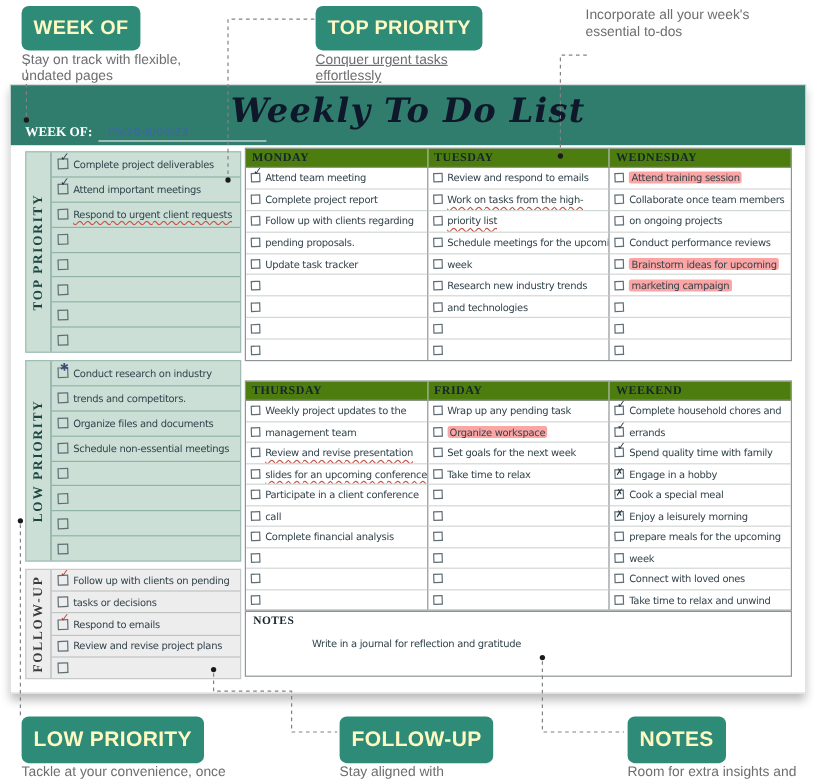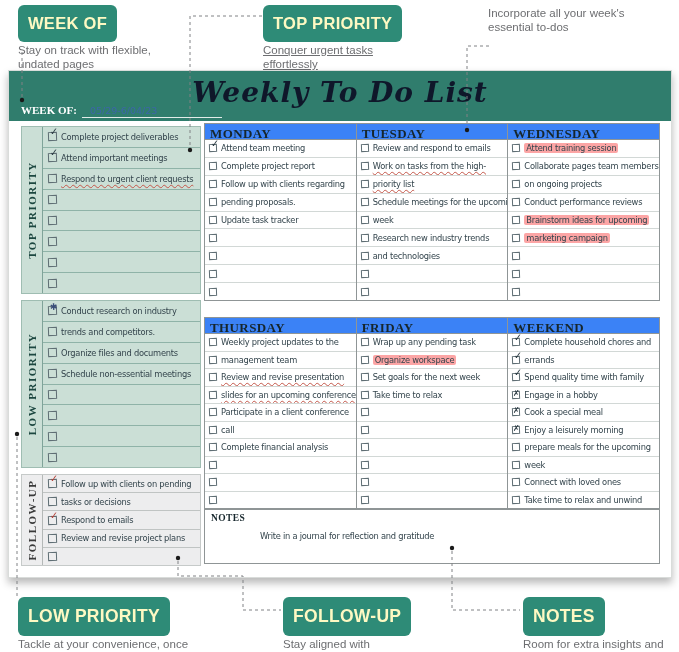--- a/index.html
+++ b/index.html
@@ -48,22 +48,22 @@
         border-bottom:1px solid #8fb3a8;}
   .sec.gray .srow{border-bottom:1px solid #c0c4c3;}
   .srow:last-child{border-bottom:none !important;}
 
   
   .grid{position:absolute;left:195px;top:52px;width:458px;height:441px;}
   .dgroup{position:absolute;left:0;width:456px;border:1px solid #8f9596;display:flex;background:#fff;box-sizing:border-box;}
   .g0{top:0;height:178px;} .g1{top:194px;height:192px;}
   .dcol{flex:1;display:flex;flex-direction:column;min-width:0;}
   .divr{border-right:1px solid #8f9596;}
-  .dhead{height:16px;flex:none;background:#3b82f6;border-bottom:1px solid #8f9596;
-         font-family:"Liberation Serif",serif;font-weight:bold;font-size:13px;color:#16262c;
+  .dhead{height:16px;flex:none;background:#4d7c0f;border-bottom:1px solid #8f9596;
+         font-family:"Liberation Serif",serif;font-weight:bold;font-size:10px;color:#16262c;
          padding:2px 0 12px 5px;letter-spacing:.4px;box-sizing:border-box;}
   .drows{flex:1;display:flex;flex-direction:column;}
   .drow{flex:1;display:flex;align-items:center;padding-left:4px;
         border-bottom:1px solid #d2d8d6;overflow:hidden;}
   .drow:last-child{border-bottom:none;}
   .notes{position:absolute;left:0;top:386px;width:456px;height:55px;border:1px solid #8f9596;
          background:#fff;box-sizing:border-box;}
   .nlabel{position:absolute;left:6px;top:3px;font-family:"Liberation Serif",serif;
           font-weight:bold;font-size:9.5px;color:#16262c;letter-spacing:.4px;}
   .ntext{position:absolute;left:55px;top:21px;}
@@ -296,21 +296,21 @@
           </div>
           <div class="dcol">
             <div class="dhead">WEDNESDAY</div>
             <div class="drows">
               <div class="drow">
                 <span class="cbx"></span>
                 <span class="hw hl">Attend training session</span>
               </div>
               <div class="drow">
                 <span class="cbx"></span>
-                <span class="hw">Collaborate pages team members</span>
+                <span class="hw">Collaborate once team members</span>
               </div>
               <div class="drow">
                 <span class="cbx"></span>
                 <span class="hw">on ongoing projects</span>
               </div>
               <div class="drow">
                 <span class="cbx"></span>
                 <span class="hw">Conduct performance reviews</span>
               </div>
               <div class="drow">

